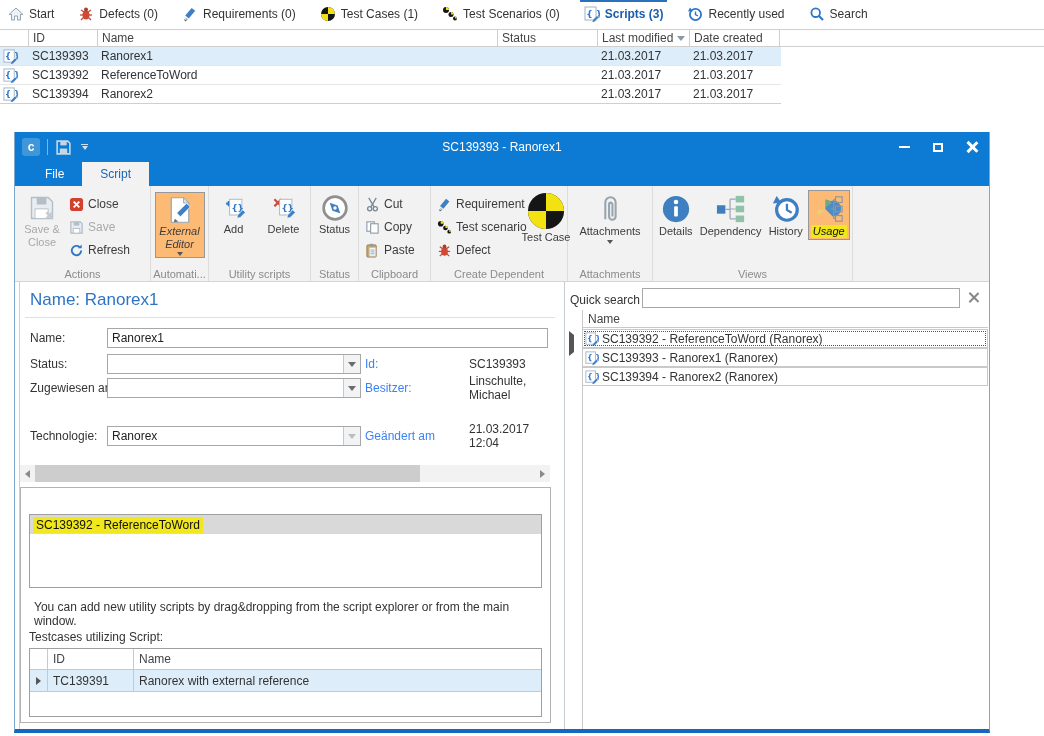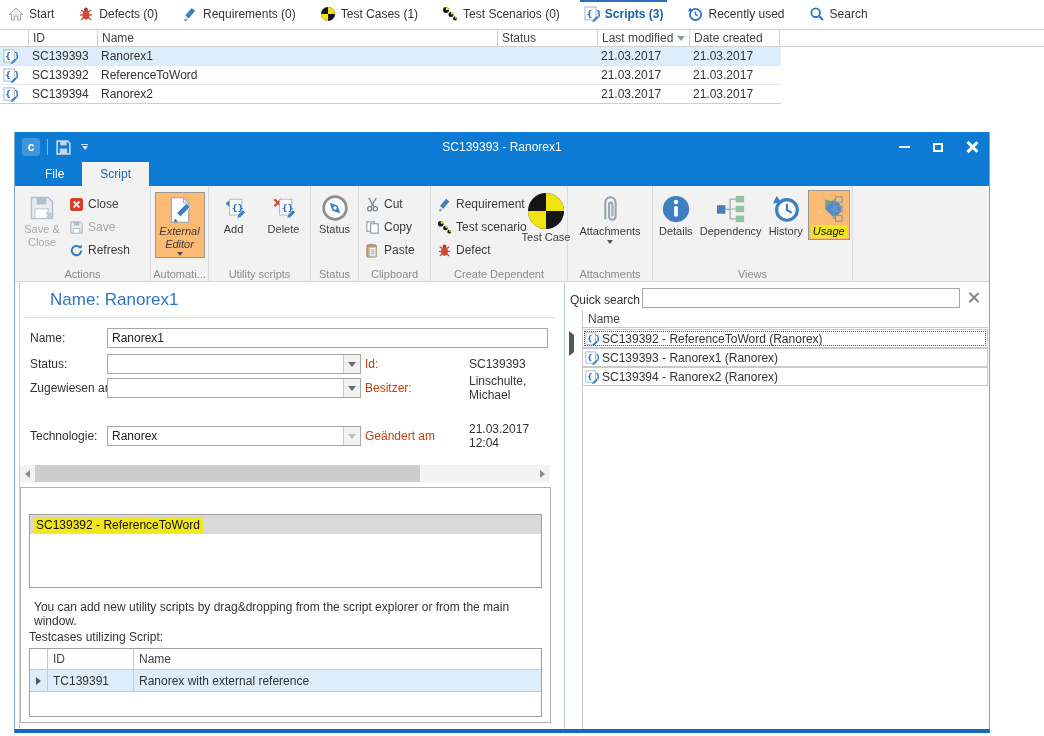--- a/index.html
+++ b/index.html
@@ -67,25 +67,25 @@
   .smallbtn { display:flex; align-items:center; gap:4px; font-size:12px; height:20px; color:#3c3c3c; padding:0 3px; white-space:nowrap; }
   .smallbtn.disabled { color:#a9a9a9; }
   .menu-tri { width:0; height:0; border-left:3.5px solid transparent; border-right:3.5px solid transparent; border-top:4px solid #555; margin-top:1px; }
   .hl-label { background:#f0e71c; padding:0 2px; color:#111; }
 
   
   .content { position:absolute; left:0; top:150px; width:974px; height:447px; background:#fff; }
   .left-pane { position:absolute; left:4px; top:0; width:545px; height:447px; border-left:1px solid #c7d0da; }
   .right-pane { position:absolute; left:549px; top:0; width:424px; height:447px; border-left:1px solid #c3ccd4; background:#fff; }
 
-  .form-header { position:absolute; left:10px; top:8px; font-size:17px; color:#2e74c4;margin-left:20px; }
+  .form-header { position:absolute; left:10px; top:8px; font-size:17px; color:#2e74c4; }
   .form-sep { position:absolute; left:5px; top:35px; width:530px; height:1px; background:#e0e0e0; }
   .fl-row { position:absolute; height:20px; display:flex; align-items:center; font-size:12px; }
   .flabel { position:absolute; left:10px; color:#333; }
-  .fvalue-label { position:absolute; left:345px; color:#c2410c; }
+  .fvalue-label { position:absolute; left:345px; color:#3b82f6; }
   .fvalue { position:absolute; left:449px; color:#333; }
   .ctrl { position:absolute; left:87px; }
   .tinput { border:1px solid #a7a7a7; background:#fff; height:20px; font-size:12px; font-family:inherit; padding:0 4px; color:#222; }
   .selectbox { position:relative; border:1px solid #a7a7a7; background:#fff; height:20px; font-size:12px; color:#222; display:flex; align-items:center; padding-left:4px; }
   .selectbox .chev { position:absolute; right:0; top:0; bottom:0; width:17px; background:#f2f3f4; border-left:1px solid #c9c9c9; display:flex; align-items:center; justify-content:center; }
   .chev-tri { width:0; height:0; border-left:4px solid transparent; border-right:4px solid transparent; border-top:5px solid #6b6b6b; }
   .selectbox.disabled .chev-tri { border-top-color:#bdbdbd; }
 
   .hscroll { position:absolute; left:0; top:183px; width:530px; height:17px; background:#f2f2f2; display:flex; align-items:center; }
   .hs-btn { width:15px; height:17px; display:flex; align-items:center; justify-content:center; background:#f2f2f2; }

